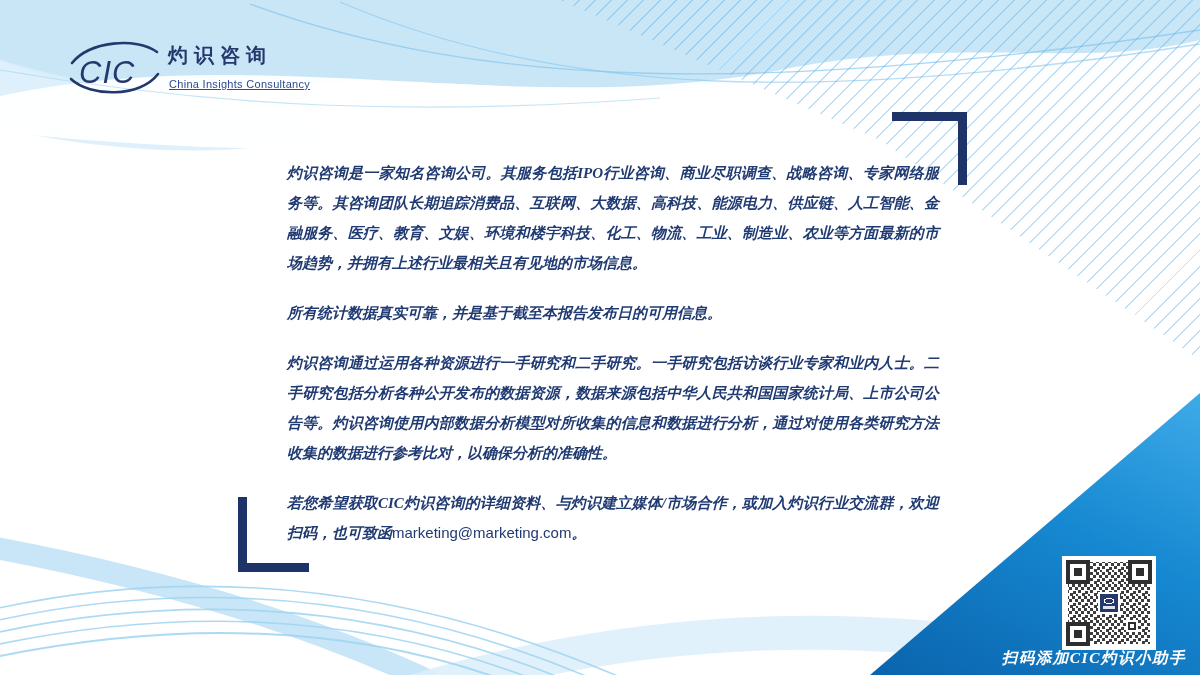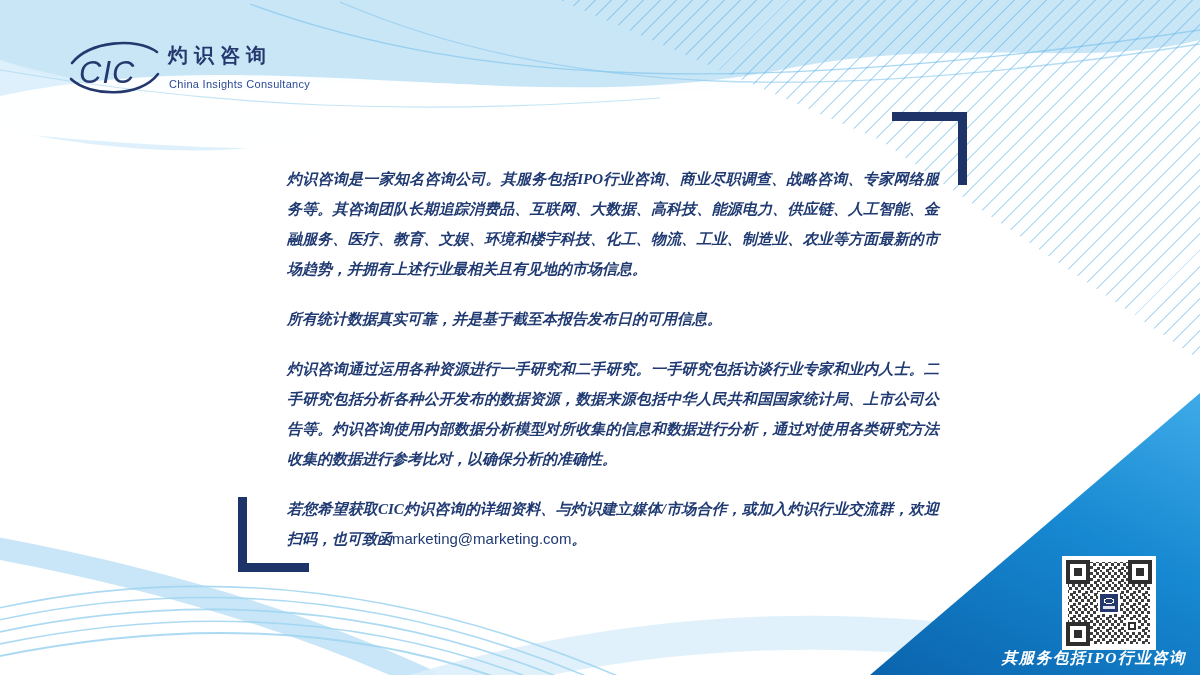--- a/index.html
+++ b/index.html
@@ -21,34 +21,34 @@
   }
   
   .logo{position:absolute;left:68px;top:34px;width:250px;height:66px;}
   .logo-eye{position:absolute;left:0;top:2px;}
   .logo-cn{
     position:absolute;left:100px;top:8px;
     font-size:20px;font-weight:bold;color:#24386e;letter-spacing:6px;white-space:nowrap;
   }
   .logo-en{
     position:absolute;left:101px;top:44px;
-    font-size:11px;color:#2d4a94;letter-spacing:.3px;white-space:nowrap;
+    font-size:11px;color:#2d4a94;letter-spacing:.3px;white-space:nowrap;text-decoration:underline;
   }
   
   .bracket-tr{
     position:absolute;left:892px;top:112px;width:66px;height:64px;
     border-top:9px solid #1e3468;border-right:9px solid #1e3468;
   }
   .bracket-bl{
     position:absolute;left:238px;top:497px;width:62px;height:66px;
     border-left:9px solid #1e3468;border-bottom:9px solid #1e3468;
   }
   
   .textblock{
-    position:absolute;left:287px;top:164px;width:652px;
+    position:absolute;left:287px;top:158px;width:652px;
     color:#203a72;font-family:"Liberation Serif",serif;
     font-style:italic;font-weight:bold;
     font-size:15px;line-height:30px;text-align:justify;
   }
   .textblock p{margin:0 0 20px 0;}
   .textblock .email{
     font-family:"Liberation Sans",sans-serif;font-style:normal;font-weight:normal;
     letter-spacing:0;
   }
   
@@ -149,16 +149,16 @@
         </g>
 
         <g>
           <rect x="32" y="32" width="22" height="22" fill="#ffffff"></rect>
           <rect x="34" y="34" width="18" height="18" fill="#24386e"></rect>
           <ellipse cx="43" cy="41" rx="5" ry="2.5" fill="none" stroke="#ffffff" stroke-width="1"></ellipse>
           <rect x="37" y="46" width="12" height="3" fill="#ffffff" opacity="0.85"></rect>
         </g>
       </svg>
     </div>
-    <div class="qr-caption">其服务包括IPO行业咨询</div>
+    <div class="qr-caption">扫码添加CIC灼识小助手</div>
   </div>
 
 </div>
 
 </body></html>

